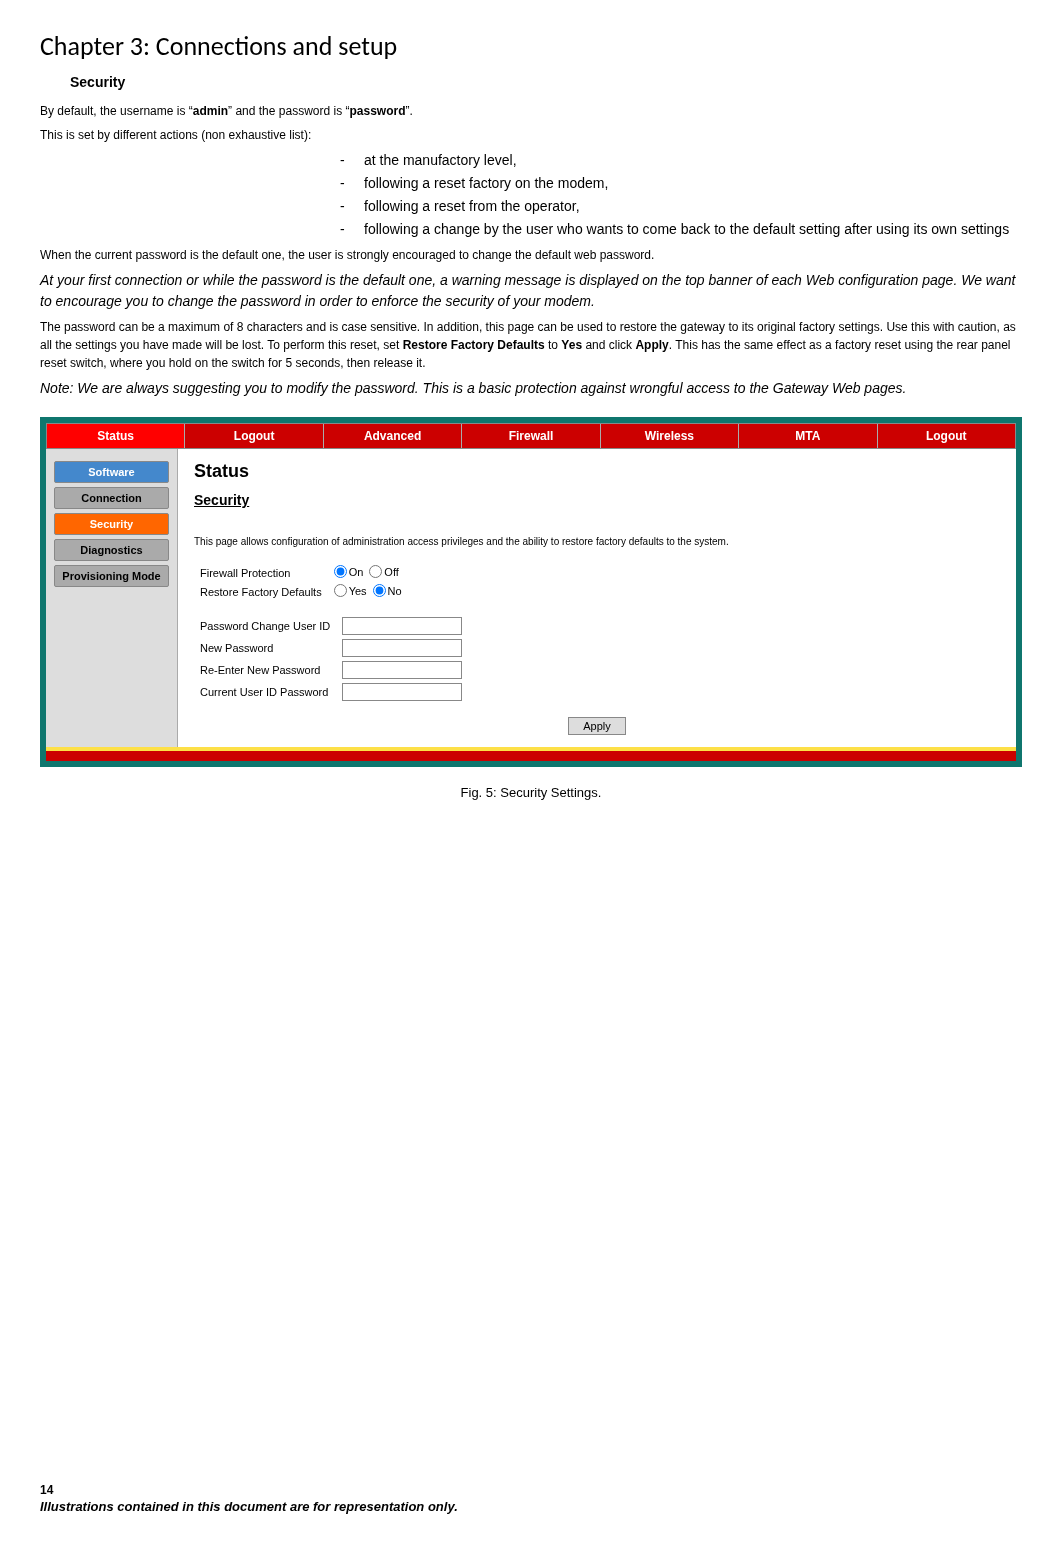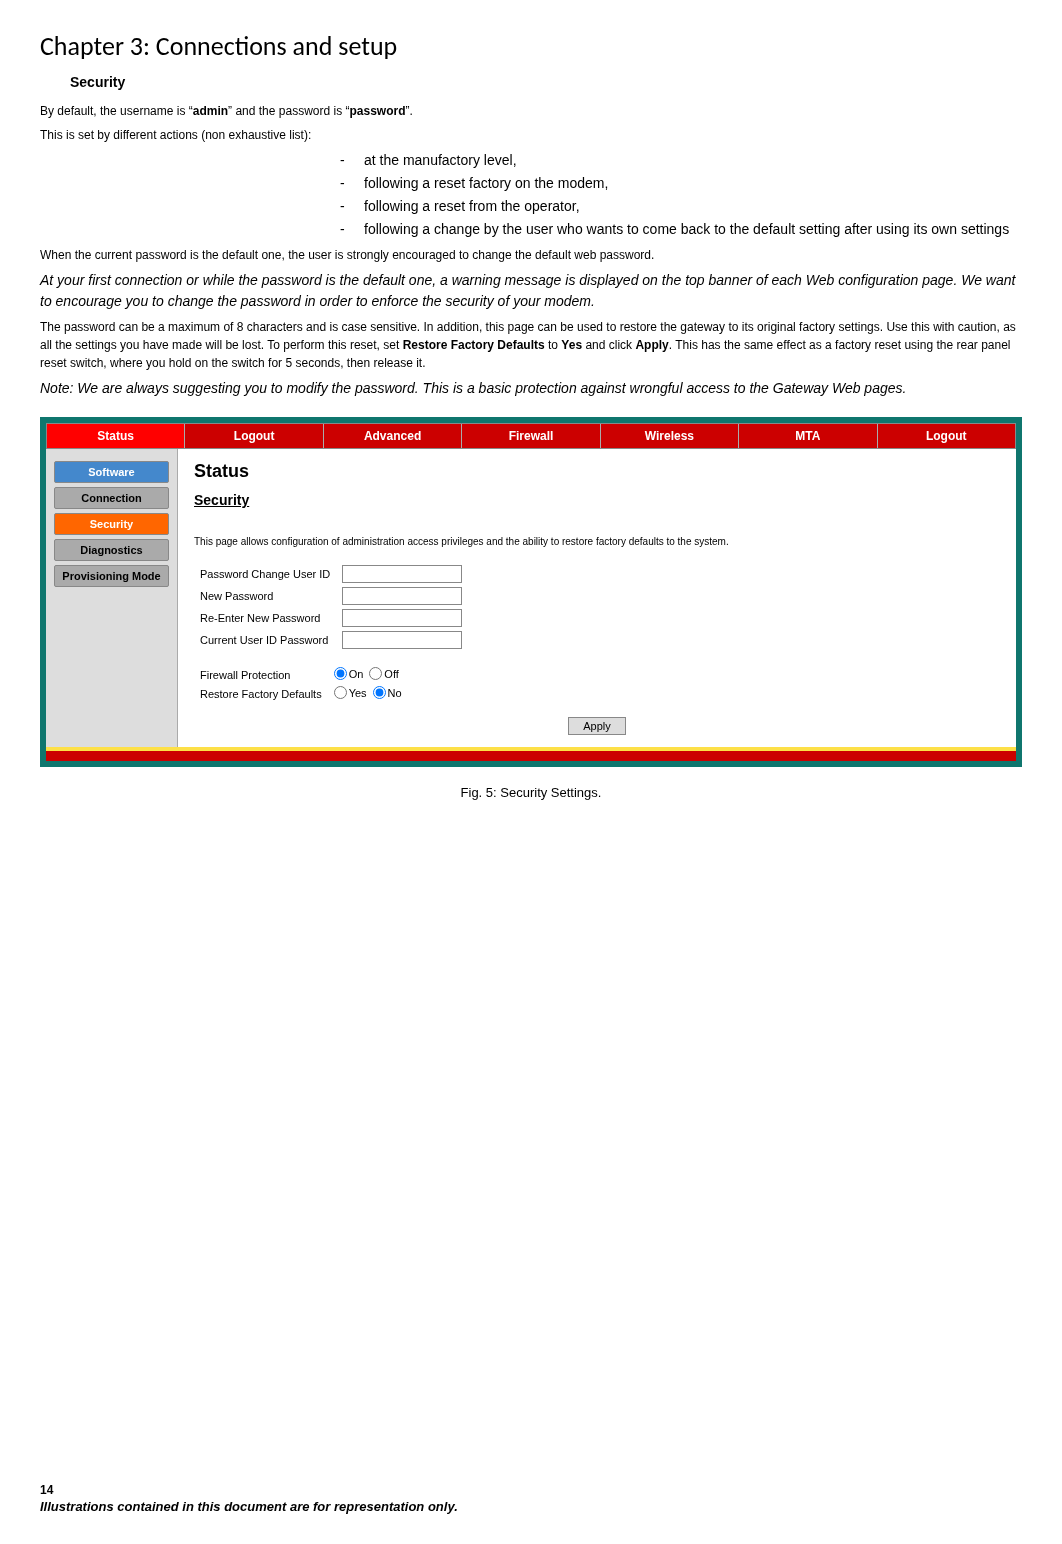--- a/index.html
+++ b/index.html
@@ -254,41 +254,20 @@
       <a class="sidebar-btn gray">Connection</a>
       <a class="sidebar-btn orange">Security</a>
       <a class="sidebar-btn gray">Diagnostics</a>
       <a class="sidebar-btn gray">Provisioning Mode</a>
     </div>
 
     <div class="main-panel">
       <h2>Status</h2>
       <h3>Security</h3>
       <p class="panel-description">This page allows configuration of administration access privileges and the ability to restore factory defaults to the system.</p>
-
-      <table class="form-table">
-        <tbody>
-            <tr>
-          <td>Password Change User ID</td>
-          <td><input class="form-input" type="text" style=""></td>
-        </tr>
-        <tr>
-          <td>New Password</td>
-          <td><input class="form-input" type="password" style=""></td>
-        </tr>
-        <tr>
-          <td>Re-Enter New Password</td>
-          <td><input class="form-input" type="password" style=""></td>
-        </tr>
-        <tr>
-          <td>Current User ID Password</td>
-          <td><input class="form-input" type="password" style=""></td>
-        </tr>
-      </tbody>
-        </table>
 
       <table class="form-table">
         <tbody>
             <tr>
           <td>Firewall Protection</td>
           <td>
             <div class="radio-group">
               <label>
                 <input type="radio" name="firewall" value="On" checked="" style=""> On
               </label>
@@ -307,20 +286,41 @@
               </label>
               <label>
                 <input type="radio" name="factory" value="No" checked="" style=""> No
               </label>
             </div>
           </td>
         </tr>
       </tbody>
         </table>
 
+      <table class="form-table">
+        <tbody>
+            <tr>
+          <td>Password Change User ID</td>
+          <td><input class="form-input" type="text" style=""></td>
+        </tr>
+        <tr>
+          <td>New Password</td>
+          <td><input class="form-input" type="password" style=""></td>
+        </tr>
+        <tr>
+          <td>Re-Enter New Password</td>
+          <td><input class="form-input" type="password" style=""></td>
+        </tr>
+        <tr>
+          <td>Current User ID Password</td>
+          <td><input class="form-input" type="password" style=""></td>
+        </tr>
+      </tbody>
+        </table>
+
       <button class="apply-btn">Apply</button>
     </div>
   </div>
 
   <div class="red-bar"></div>
 </div>
 
 <div class="fig-caption">Fig. 5: Security Settings.</div>
 
 <div class="footer-text">

